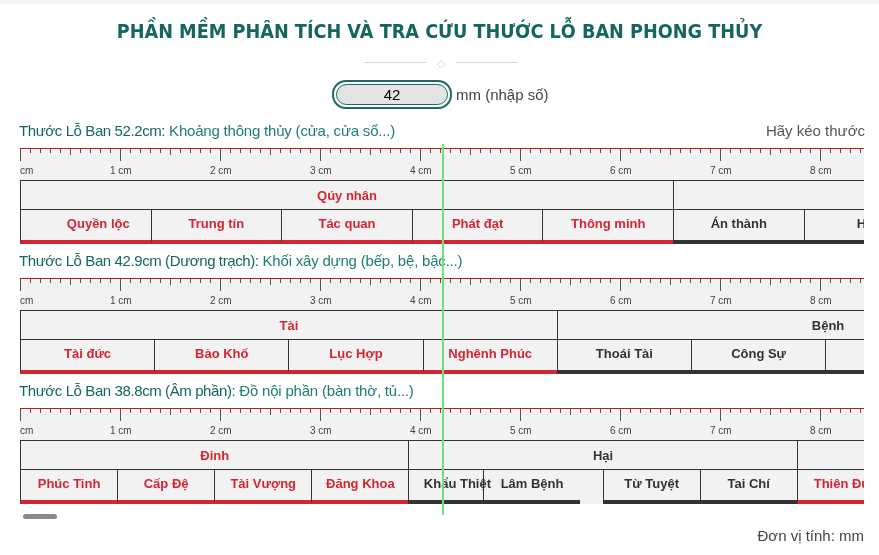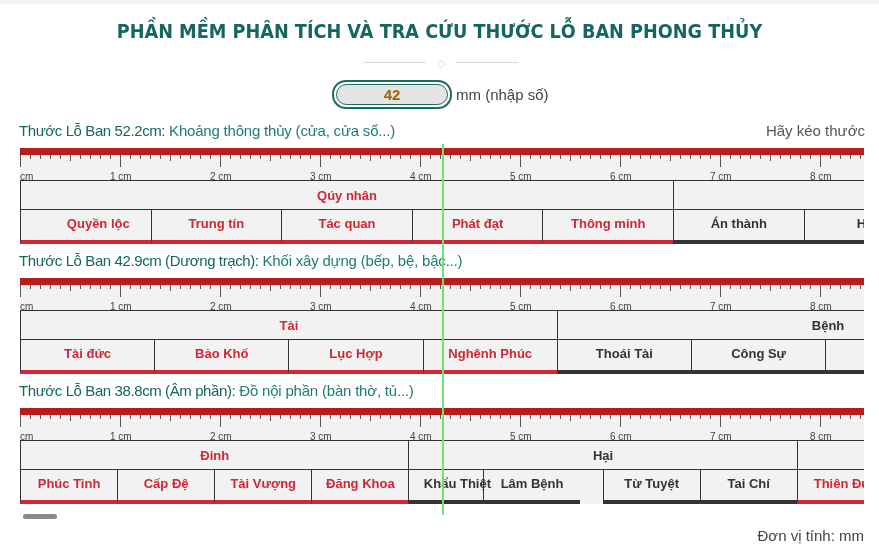--- a/index.html
+++ b/index.html
@@ -9,28 +9,28 @@
   .title {
     position: absolute; left: 0; top: 20px; width: 879px; text-align: center;
     font-family: "DejaVu Sans", sans-serif; font-weight: bold; font-size: 19px; color: #14665f;
     letter-spacing: 0px; transform: scaleX(0.93); transform-origin: center;
   }
   .divider { position: absolute; top: 56px; left: 364px; width: 154px; height: 14px; }
   .divider .line { position: absolute; top: 6px; height: 1px; background: #d6d6d6; width: 62px; }
   .divider .l { left: 0; } .divider .r { right: 0; }
   .divider .orn { position: absolute; left: 70px; top: 0; width: 14px; height: 14px; color: #cfcfcf; font-size: 11px; text-align: center; line-height: 14px; }
   .input-wrap { position: absolute; left: 332px; top: 80px; width: 120px; height: 29px; border: 2px solid #1d6a62; border-radius: 14px; padding: 2px; background: #fff; }
-  .input-wrap input { width: 100%; height: 100%; border: 1px solid #1d6a62; border-radius: 11px; background: #e4e4e4; text-align: center; font-family: "Liberation Sans", sans-serif; font-size: 15px; font-weight: bold; color: #a16207; outline: none; }
+  .input-wrap input { width: 100%; height: 100%; border: 1px solid #1d6a62; border-radius: 11px; background: #e4e4e4; text-align: center; font-family: "Liberation Sans", sans-serif; font-size: 15px; font-weight: normal; color: #000000; outline: none; }
   .unit-label { position: absolute; left: 456px; top: 86px; font-size: 15px; color: #444; }
   .hint { position: absolute; right: 14px; top: 122px; font-size: 15px; color: #555; white-space: nowrap; }
   .ruler-title { position: absolute; left: 19px; font-size: 15px; color: #14665f; white-space: nowrap; letter-spacing: -0.2px; }
   .ruler-title b { font-weight: normal; color: #14665f; letter-spacing: -0.4px; }
   .ruler-title span.desc { color: #1d7d74; }
   .ruler { position: absolute; left: 20px; width: 844px; overflow: hidden; }
-  .scale { position: relative; height: 32px; background: #f2f2f2; border-top: 7px solid #b91c1c; }
+  .scale { position: relative; height: 32px; background: #f2f2f2; border-top: 1px solid #b91c1c; }
   .tick { position: absolute; top: 0; width: 1px; background: #555; }
   .tick.s { height: 4px; } .tick.m { height: 6px; } .tick.b { height: 12px; }
   .cm-label { position: absolute; top: 16px; font-size: 10px; color: #444; white-space: nowrap; }
   .row { position: relative; height: 30px; background: #f2f2f2; }
   .row.top { border-top: 1px solid #333; border-bottom: 1px solid #333; }
   .cell { position: absolute; top: 0; height: 100%; border-left: 1px solid #333; font-weight: bold; font-size: 13px; text-align: center; line-height: 29px; white-space: nowrap; overflow: visible; }
   .cell.first { border-left: 1px solid #333; }
   .cell.good { color: #d42533; }
   .cell.bad { color: #333; }
   .row.bottom .cell { border-bottom: 4px solid #333; line-height: 28px; }

